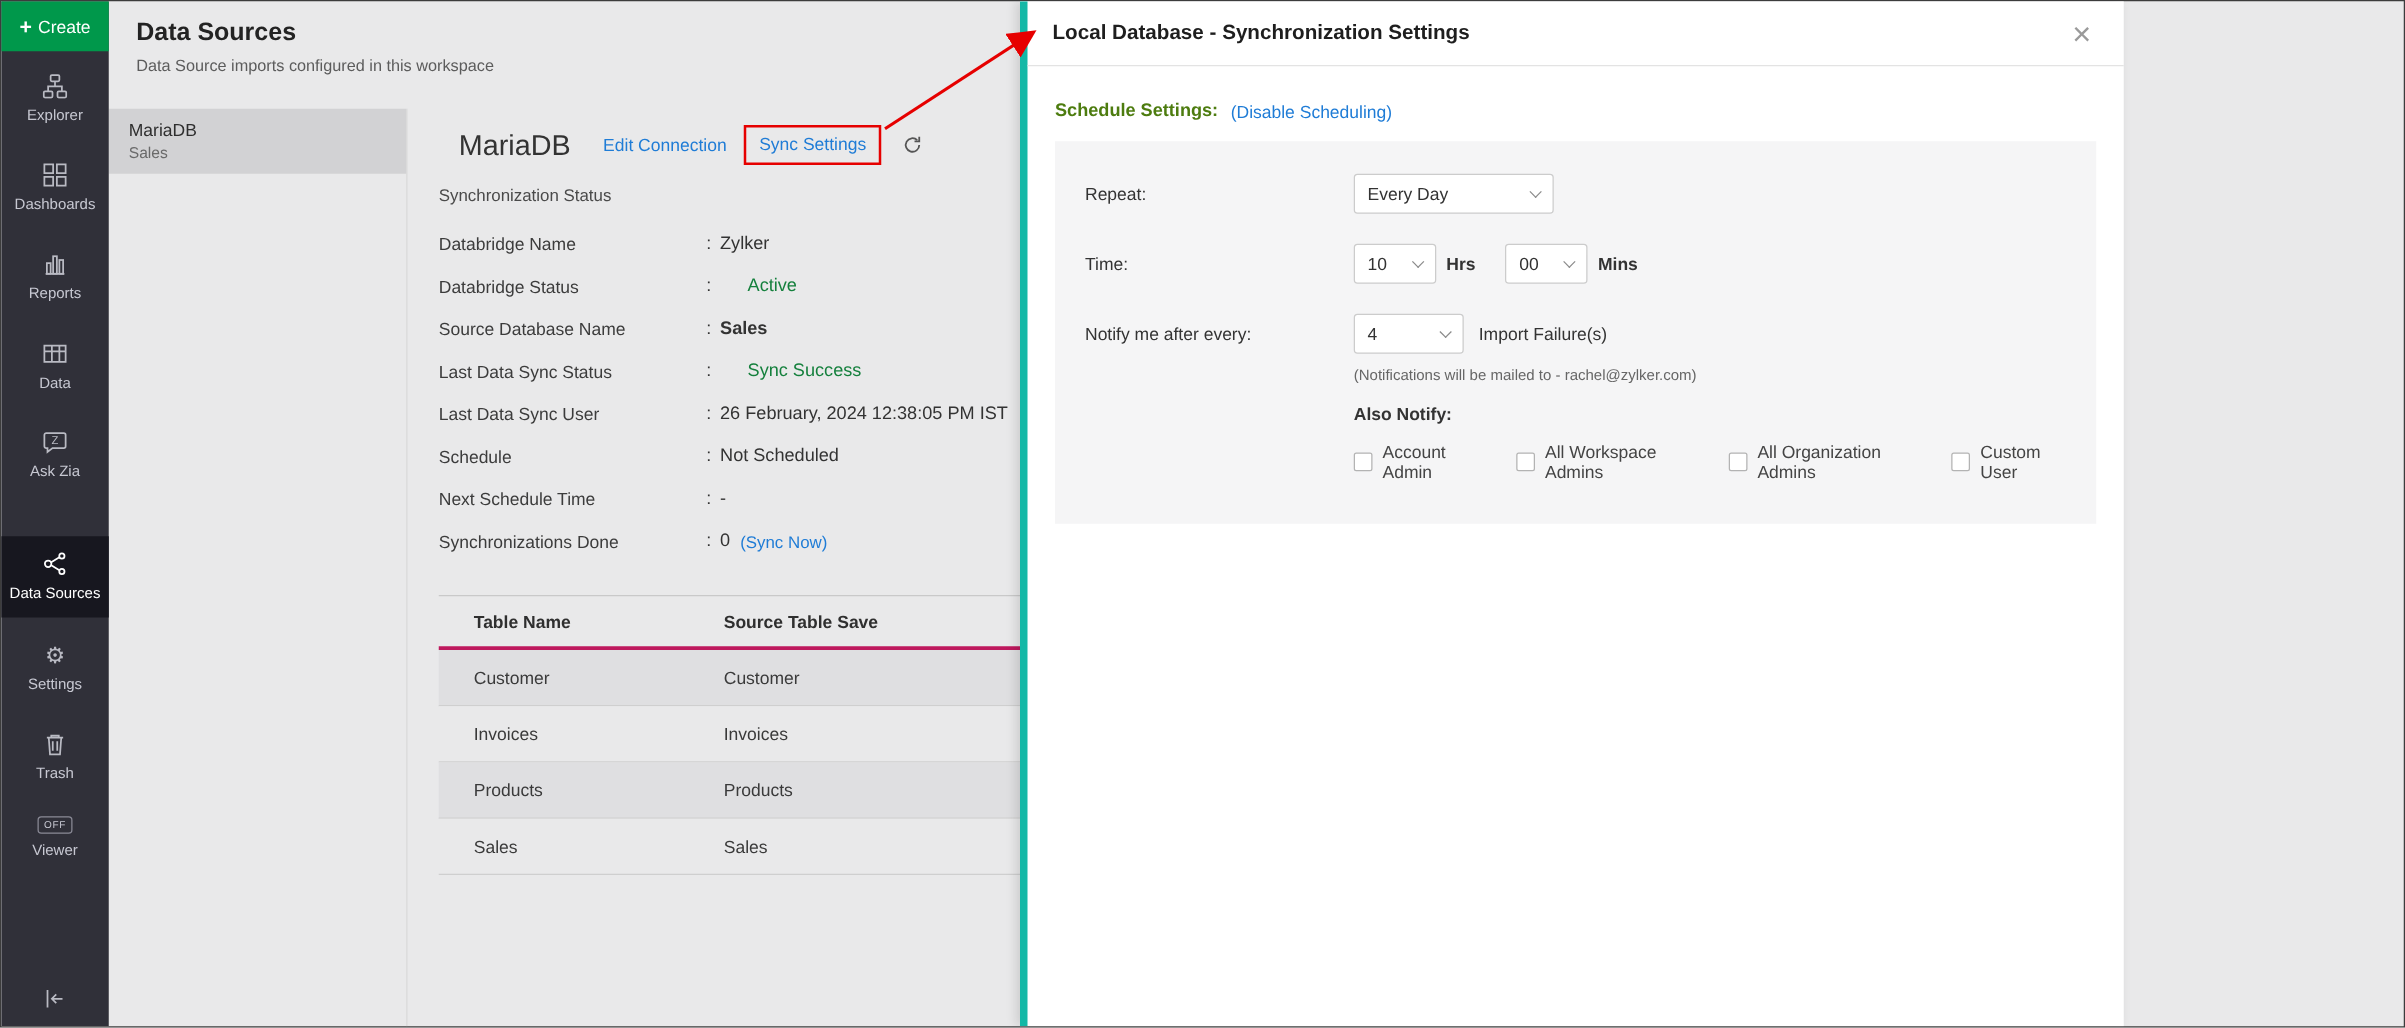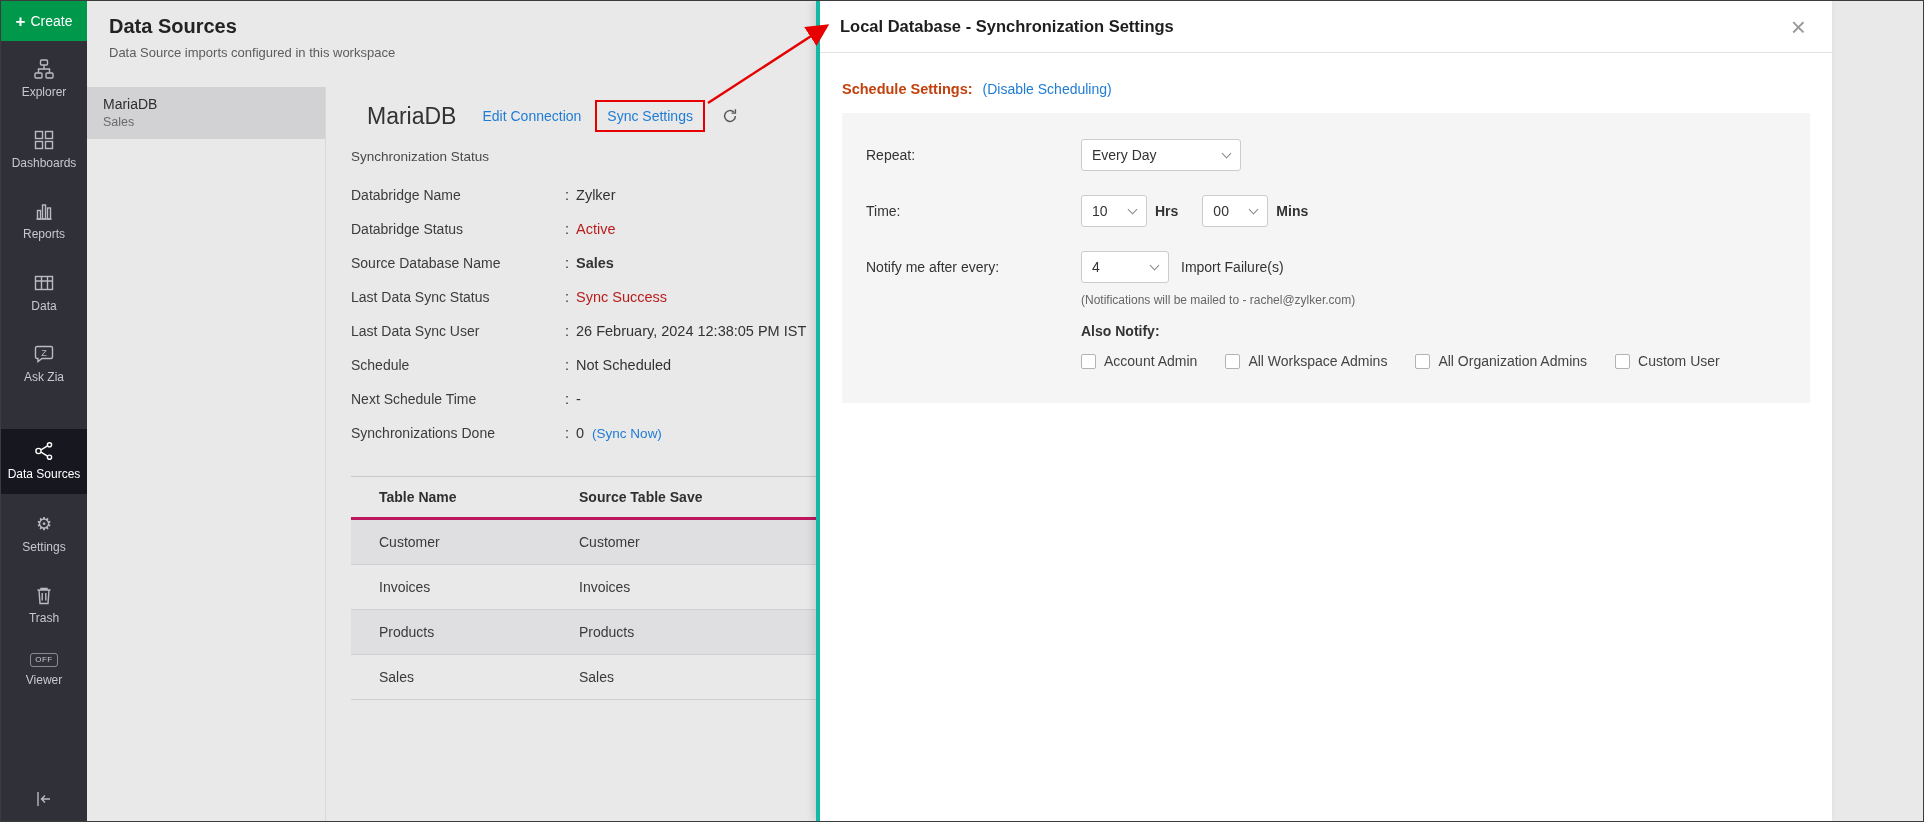--- a/index.html
+++ b/index.html
@@ -44,44 +44,44 @@
   .conn-title { font-size:23px; color:#333; font-weight:500; }
   .link { color:#1f7cd6; font-size:14px; cursor:pointer; text-decoration:none; }
   .edit-link { margin-left:26px; }
   .sync-box { border:2px solid #e60000; padding:5px 10px; margin-left:14px; }
   .refresh { margin-left:16px; color:#555; display:flex; cursor:pointer; }
   .section-title { margin-top:14px; font-size:13.5px; color:#4a4a4a; }
   .details { margin-top:14px; }
   .detail-row { display:flex; height:34px; align-items:center; font-size:14.5px; color:#333; }
   .detail-label { width:214px; color:#3c3c3c; font-size:14px; }
   .detail-colon { margin-right:7px; }
-  .val-green { color:#b91c1c; }
+  .val-green { color:#15803d;margin-left:22px; }
   .val-bold { font-weight:bold; }
   .sync-now { margin-left:8px; font-size:13.5px; }
 
   
   .data-table { margin-top:26px; width:560px; }
   .t-row { display:flex; height:45px; align-items:center; border-bottom:1px solid #cfcfcf;
            padding-left:28px; font-size:14px; color:#3a3a3a; }
   .t-head { font-weight:bold; color:#2f2f2f; height:44px; border-top:1px solid #c9c9c9;
             border-bottom:3px solid #be185d; }
   .t-col1 { width:200px; }
   .t-row.odd { background:#dfdfe1; }
   .t-row.even { background:#e9e9ea; }
 
   
-  .modal { position:absolute; left:815px; top:0; width:1016px; height:100%; background:#fff;
-           border-left:4px solid #14b8a6; box-shadow:-3px 0 8px rgba(0,0,0,.12); z-index:50; }
+  .modal { position:absolute; left:815px; top:0; width:883px; height:100%; background:#fff;
+           border-left:6px solid #14b8a6; box-shadow:-3px 0 8px rgba(0,0,0,.12); z-index:50; }
   .modal-header { height:52px; border-bottom:1px solid #e3e3e3; display:flex; align-items:center;
                   padding:0 26px 0 20px; }
   .modal-title { font-size:16.5px; font-weight:bold; color:#1e1e1e; }
   .modal-close { margin-left:auto; font-size:26px; color:#9a9a9a; cursor:pointer; line-height:1; }
   .modal-body { padding:28px 22px 0 22px; }
   .sched-row { display:flex; align-items:center; gap:10px; }
-  .sched-label { font-size:14.5px; font-weight:bold; color:#c2410c; }
+  .sched-label { font-size:14.5px; font-weight:bold; color:#4d7c0f; }
   .panel { margin-top:16px; background:#f5f5f6; padding:26px 24px 34px; }
   .form-row { display:flex; }
   .form-row + .form-row { margin-top:24px; }
   .form-label { width:215px; font-size:14px; color:#333; padding-top:8px; }
   .control-stack { flex:1; }
   .inline { display:flex; align-items:center; gap:8px; }
   .select { background:#fff; border:1px solid #ccc; border-radius:3px; height:32px; display:flex;
             align-items:center; justify-content:space-between; gap:10px; padding:0 10px;
             font-size:14px; color:#333; cursor:pointer; }
   .sel-repeat { width:160px; } .sel-hrs, .sel-mins { width:66px; } .sel-notify { width:88px; }

